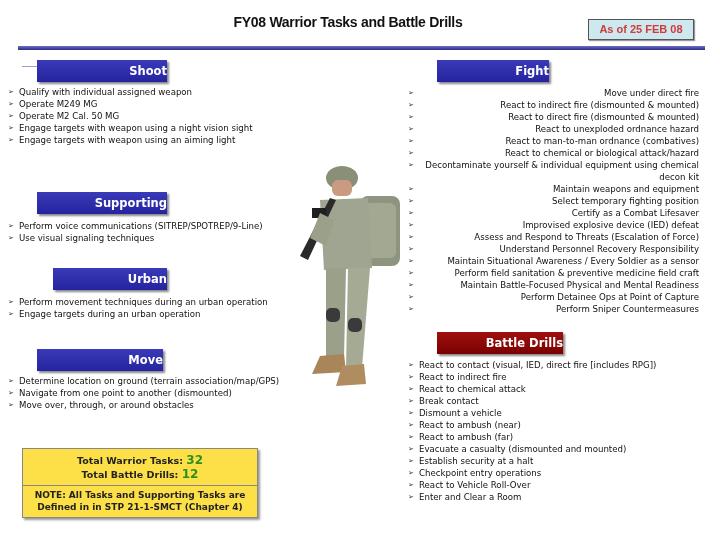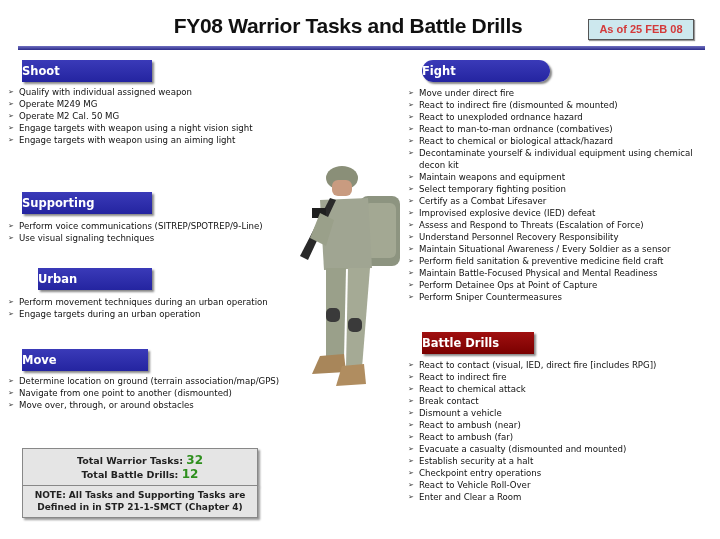--- a/index.html
+++ b/index.html
@@ -1,35 +1,35 @@
 <!DOCTYPE html>
 <html><head>
 <meta charset="utf-8">
 <style>
   html, body { margin:0; padding:0; }
   body { width:720px; height:539px; background:#ffffff; position:relative; overflow:hidden;
          font-family:"DejaVu Sans", sans-serif; color:#111; }
   .title { position:absolute; left:0; width:696px; top:14px; text-align:center;
-           font-family:"Liberation Sans", sans-serif; font-weight:bold; font-size:21px; color:#111; letter-spacing:-0.3px; }
+           font-family:"Liberation Sans", sans-serif; font-weight:bold; font-size:14px; color:#111; letter-spacing:-0.3px; }
   .asof { position:absolute; left:588px; top:19px; width:104px; height:19px; background:#cde8ee;
           border:1px solid #555; box-shadow:1px 1px 1px #999; color:#d33a3a; font-family:"Liberation Sans", sans-serif;
           font-weight:bold; font-size:11px; text-align:center; line-height:19px; }
   .rule { position:absolute; left:18px; width:687px; top:46px; height:4px; background:linear-gradient(#7070c0,#2b2b8a); }
-  .hdr { position:absolute; height:22px; color:#fff; font-weight:bold; font-size:11.5px; text-align:left; line-height:22px;
-         box-shadow:2px 2px 2px #888; font-family:"DejaVu Sans", sans-serif; }
+  .hdr { position:absolute; height:22px; color:#fff; font-weight:bold; font-size:11.5px; text-align:right; line-height:22px;
+         box-shadow:2px 2px 2px #888; font-family:"DejaVu Sans", sans-serif;margin-left:15px; }
   .hdr.blue { background:linear-gradient(#3a3ab8,#2424a0); }
   .hdr.red { background:linear-gradient(#a01010,#7a0000); }
   .topline { position:absolute; height:1px; background:#9aa0d0; }
   ul.items { position:absolute; margin:0; padding:0; list-style:none; font-size:8.6px; line-height:12px;
              font-family:"DejaVu Sans", sans-serif; color:#111; }
   ul.items li { padding-left:11px; position:relative; white-space:nowrap; }
   ul.items li::before { content:"\27A2"; position:absolute; left:0; top:0; font-size:7px; color:#333; }
   ul.items li.wrap { white-space:normal; width:280px; }
   .soldier { position:absolute; left:290px; top:158px; width:120px; height:232px; }
-  .ybox { position:absolute; left:22px; width:234px; background:#e5e5e5; border:1px solid #888; box-shadow:2px 2px 2px #999;
+  .ybox { position:absolute; left:22px; width:234px; background:#fde047; border:1px solid #888; box-shadow:2px 2px 2px #999;
           text-align:center; font-size:9.5px; font-weight:bold; color:#222; }
   .num { color:#2e8f1e; font-size:12px; }
 </style>
 </head>
 <body>
 
 <div class="title">FY08 Warrior Tasks and Battle Drills</div>
 <div class="asof">As of 25 FEB 08</div>
 <div class="rule"></div>
 
@@ -98,42 +98,43 @@
   <div>
     <span>Total Battle Drills:</span>
     <span class="num">12</span>
   </div>
 </div>
 <div class="ybox" style="top:485px; height:31px; font-size:9px; line-height:12px;">
   <div style="margin-top:3px;">NOTE: All Tasks and Supporting Tasks are</div>
   <div>Defined in in STP 21-1-SMCT (Chapter 4)</div>
 </div>
 
-<div class="hdr blue" style="left:422px; top:60px; width:128px;border-radius:11px;">Fight</div>
-<ul class="items" id="list-fight" style="left:408px; top:87px;">
+<div class="hdr blue" style="left:422px; top:60px; width:112px;">Fight</div>
+<ul class="items" id="list-fight" style="left:408px; top:87px;text-align:right;">
     <li>Move under direct fire</li>
     <li>React to indirect fire (dismounted &amp; mounted)</li>
+    <li>React to direct fire (dismounted &amp; mounted)</li>
     <li>React to unexploded ordnance hazard</li>
     <li>React to man-to-man ordnance (combatives)</li>
     <li>React to chemical or biological attack/hazard</li>
     <li class="wrap">Decontaminate yourself &amp; individual equipment using chemical decon kit</li>
     <li>Maintain weapons and equipment</li>
     <li>Select temporary fighting position</li>
     <li>Certify as a Combat Lifesaver</li>
     <li>Improvised explosive device (IED) defeat</li>
     <li>Assess and Respond to Threats (Escalation of Force)</li>
     <li>Understand Personnel Recovery Responsibility</li>
     <li>Maintain Situational Awareness / Every Soldier as a sensor</li>
     <li>Perform field sanitation &amp; preventive medicine field craft</li>
     <li>Maintain Battle-Focused Physical and Mental Readiness</li>
     <li>Perform Detainee Ops at Point of Capture</li>
     <li>Perform Sniper Countermeasures</li>
   </ul>
 
-<div class="hdr red" style="left:422px; top:332px; width:112px;">Battle Drills</div>
+<div class="hdr red" style="left:422px; top:332px; width:126px;">Battle Drills</div>
 <ul class="items" id="list-battle_drills" style="left:408px; top:359px;">
     <li>React to contact (visual, IED, direct fire [includes RPG])</li>
     <li>React to indirect fire</li>
     <li>React to chemical attack</li>
     <li>Break contact</li>
     <li>Dismount a vehicle</li>
     <li>React to ambush (near)</li>
     <li>React to ambush (far)</li>
     <li>Evacuate a casualty (dismounted and mounted)</li>
     <li>Establish security at a halt</li>

